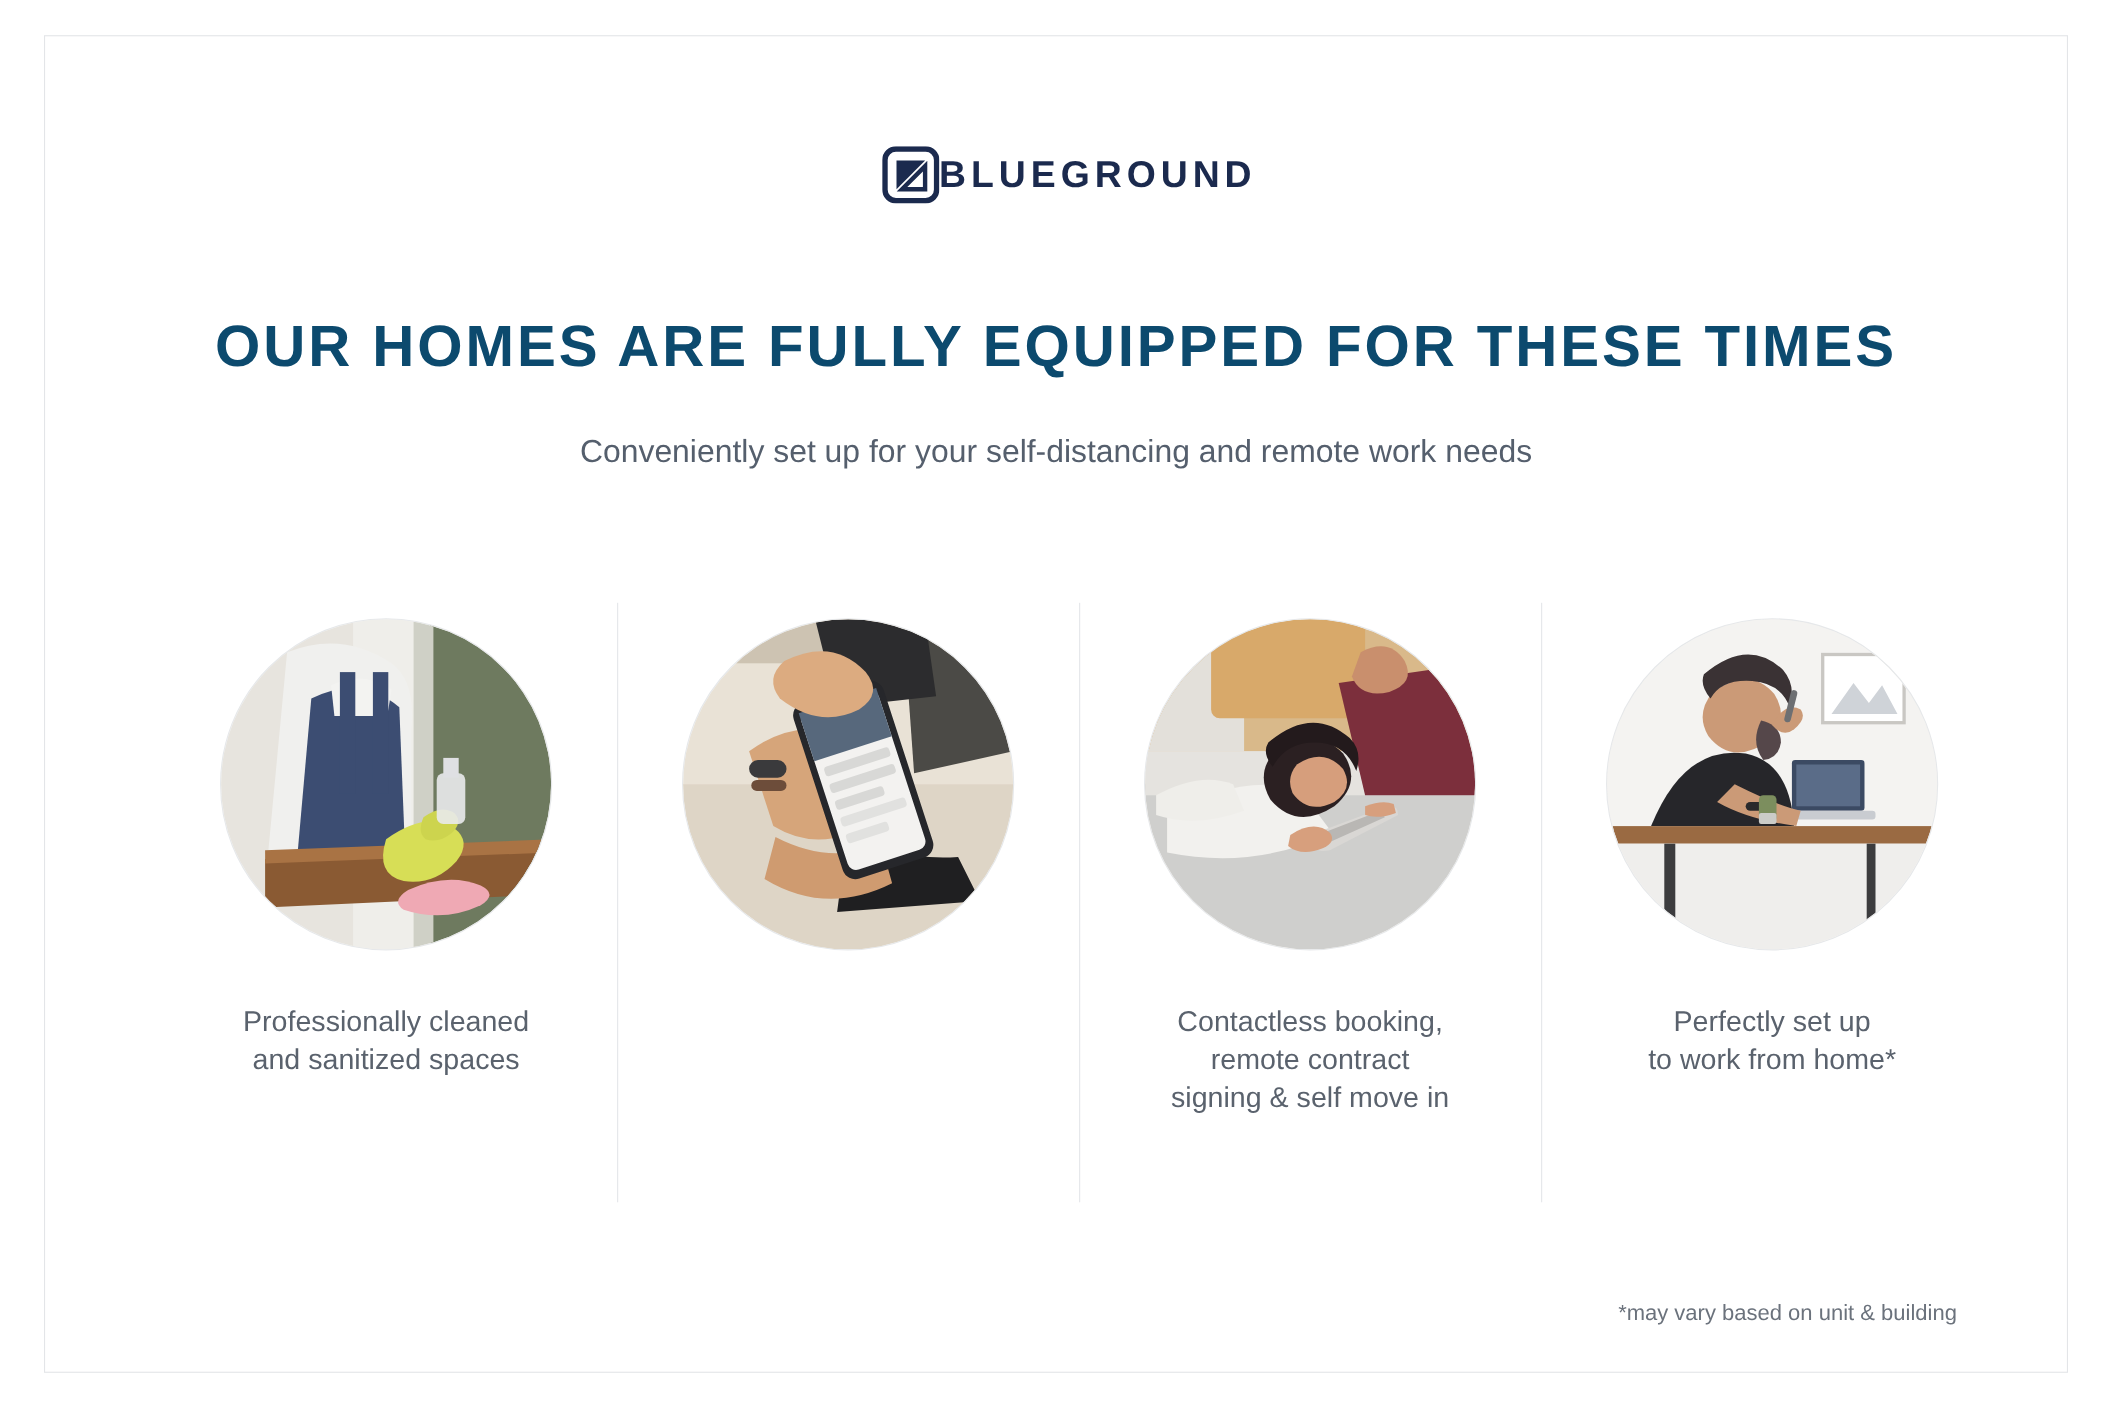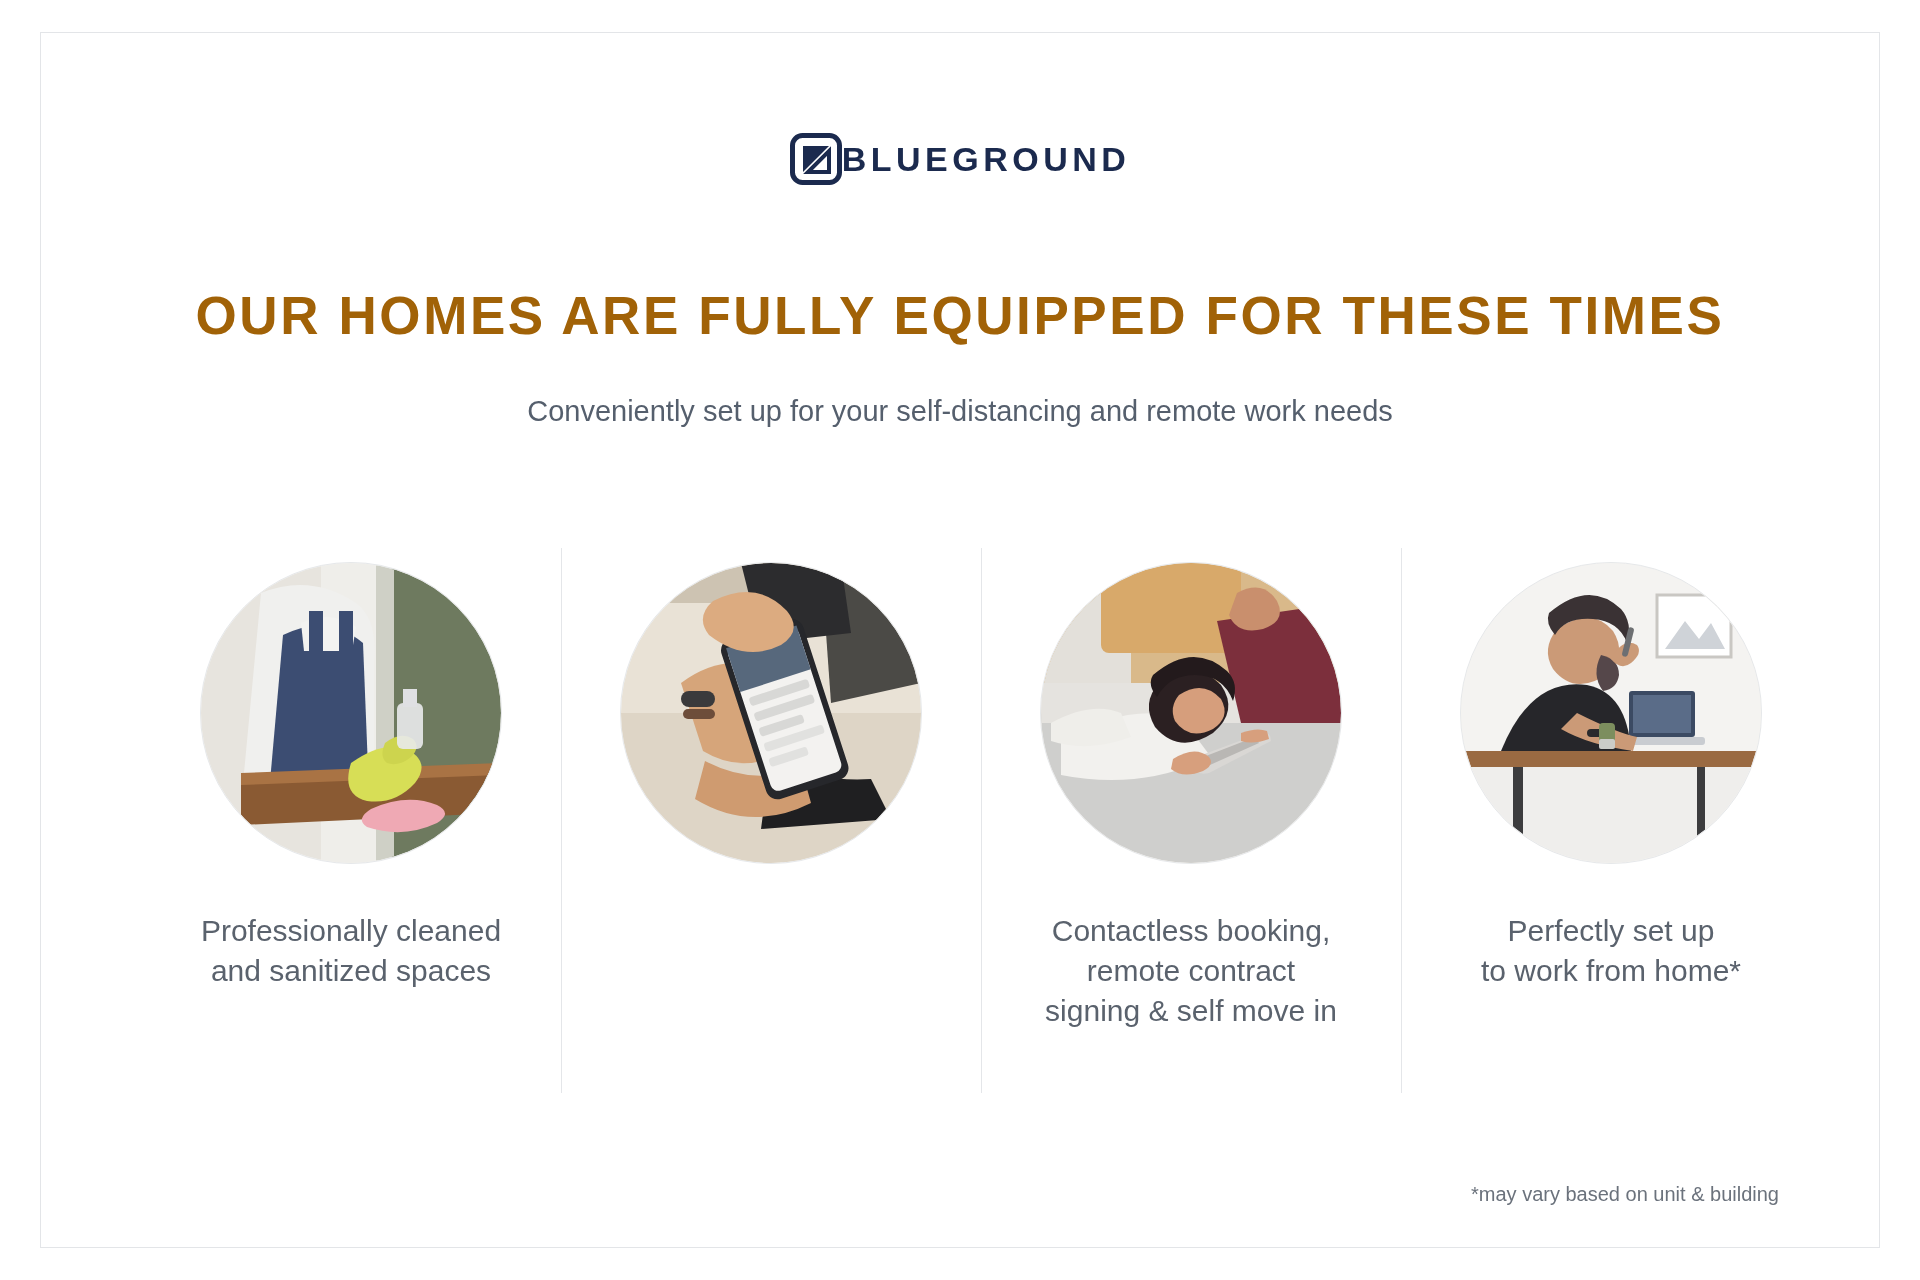--- a/index.html
+++ b/index.html
@@ -25,21 +25,21 @@
     height: 1216px;
     border: 1px solid #e3e5e8;
     background: #ffffff;
     box-sizing: border-box;
   }
 
   
   .logo-row {
     position: absolute;
     top: 100px;
-    left: 0;
+    left: 12px;
     width: 100%;
     display: flex;
     align-items: center;
     justify-content: center;
   }
   .logo-mark {
     width: 52px;
     height: 52px;
     flex: 0 0 auto;
   }
@@ -55,21 +55,21 @@
   .headline {
     position: absolute;
     top: 252px;
     left: 0;
     width: 100%;
     text-align: center;
     font-family: "Liberation Sans", sans-serif;
     font-weight: 700;
     font-size: 53px;
     letter-spacing: 2.6px;
-    color: #a16207;
+    color: #0c4a6e;
     text-transform: uppercase;
     white-space: nowrap;
   }
   .subhead {
     position: absolute;
     top: 362px;
     left: 0;
     width: 100%;
     text-align: center;
     font-family: "Liberation Sans", sans-serif;
@@ -113,21 +113,21 @@
     overflow: hidden;
     position: relative;
     margin-top: 14px;
     background: #f2f1ef;
   }
   .thumb svg { display:block; width:100%; height:100%; }
   .caption {
     margin-top: 47px;
     text-align: center;
     font-family: "Liberation Sans", sans-serif;
-    font-size: 30px;
+    font-size: 26px;
     line-height: 1.33;
     color: #5a626d;
     white-space: pre-line;
   }
 
   
   .footnote {
     position: absolute;
     right: 100px;
     top: 1150px;

